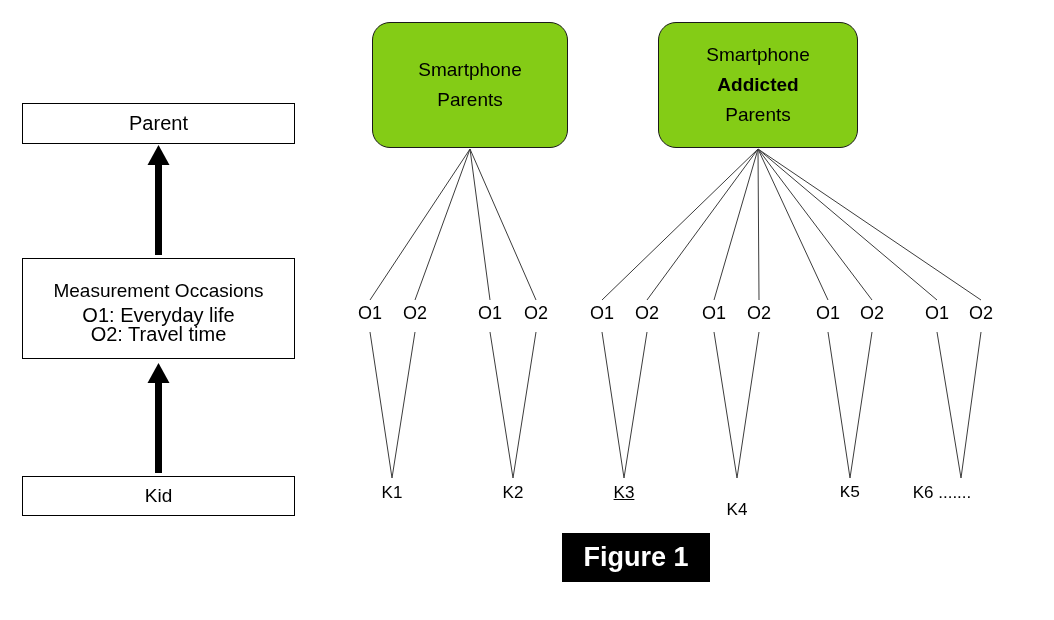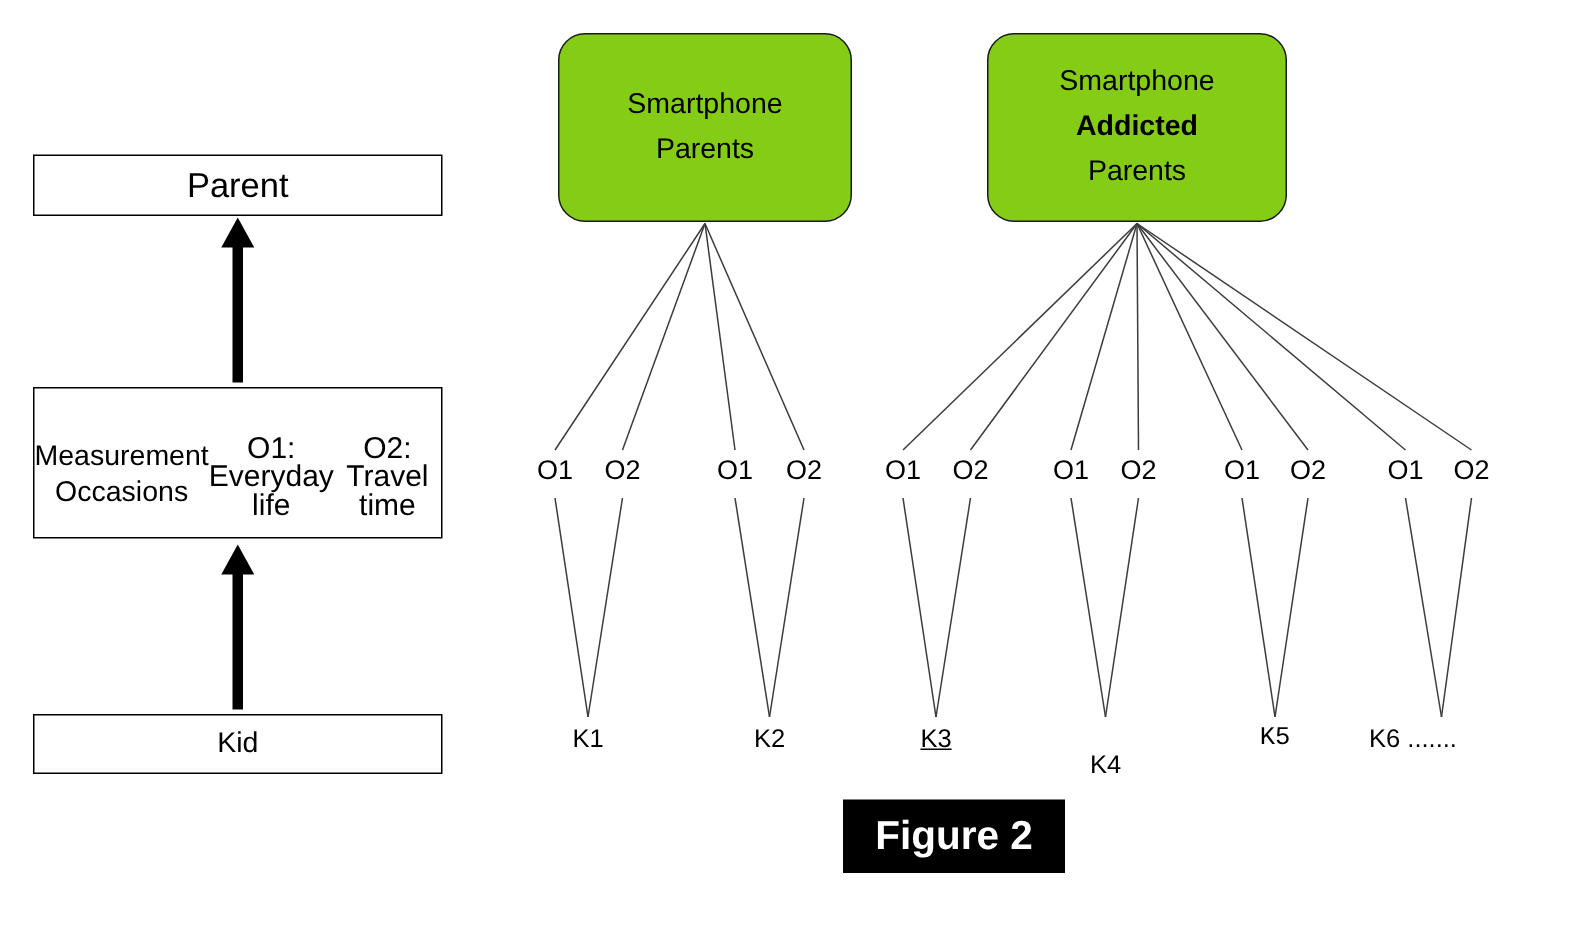--- a/index.html
+++ b/index.html
@@ -1,22 +1,22 @@
 <!DOCTYPE html>
 <html><head>
 <meta charset="utf-8">
 <style>
   html,body{margin:0;padding:0;background:#fff;}
   .canvas{position:relative;width:1054px;height:620px;background:#fff;
           font-family:"Liberation Sans",sans-serif;color:#000;overflow:hidden;}
   svg.lines{position:absolute;left:0;top:0;pointer-events:none;}
   .rect-box{position:absolute;border:1.4px solid #000;background:#fff;box-sizing:border-box;
             display:flex;align-items:center;justify-content:center;text-align:center;}
-  .parent-box{left:22px;top:103px;width:273px;height:41px;font-size:23px;}
-  .measure-box{left:22px;top:258px;width:273px;height:101px;flex-direction:row;
+  .parent-box{left:22px;top:103px;width:273px;height:41px;font-size:20px;}
+  .measure-box{left:22px;top:258px;width:273px;height:101px;flex-direction:column;
                justify-content:flex-start;padding-top:20px;}
   .measure-title{font-size:19px;line-height:24px;margin-bottom:3px;}
   .measure-sub{font-size:20px;line-height:19px;}
   .kid-box{left:22px;top:476px;width:273px;height:40px;font-size:19px;text-align:center;}
   .group-box{position:absolute;top:22px;height:126px;border:1.4px solid #1a1a1a;border-radius:18px;
              background:#84cc16;display:flex;flex-direction:column;align-items:center;justify-content:center;
              font-size:19px;line-height:30px;box-sizing:border-box;text-align:center;}
   .g0{left:372px;width:196px;}
   .g1{left:658px;width:200px;}
   .bold{font-weight:bold;}
@@ -105,16 +105,16 @@
       <span class="k-label" style="left: 737px; top: 500px;">K4</span>
       <span class="o-label" style="left: 828px; top: 303px;">O1</span>
       <span class="o-label" style="left: 872px; top: 303px;">O2</span>
       <span class="k-label" style="left: 850px; top: 483px; font-family: Liberation Mono, monospace;">K5</span>
       <span class="o-label" style="left: 937px; top: 303px;">O1</span>
       <span class="o-label" style="left: 981px; top: 303px;">O2</span>
       <span class="k-label" style="left: 942px; top: 483px; text-align: right;">K6 .......</span>
     </div>
 
   <div class="caption">
-    <span>Figure 2</span>
+    <span>Figure 1</span>
   </div>
 
 </div>
 
 </body></html>

